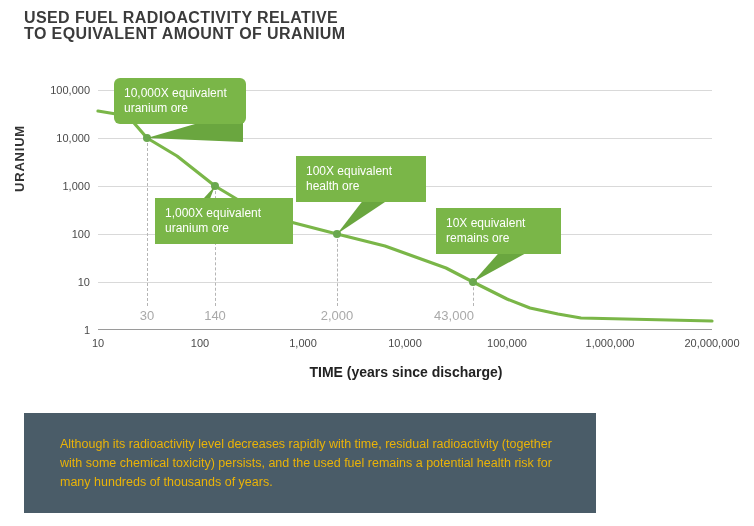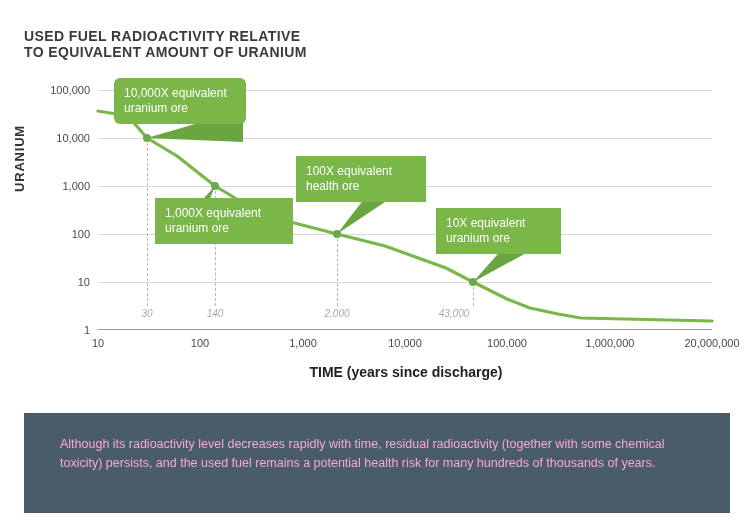--- a/index.html
+++ b/index.html
@@ -18,22 +18,22 @@
   #root {
     position: relative;
     width: 754px;
     height: 526px;
   }
 
   
   .title {
     position: absolute;
     left: 24px;
-    top: 28px;
-    font-size: 14px;
+    top: 10px;
+    font-size: 16px;
     font-weight: bold;
     letter-spacing: 0.4px;
     line-height: 16px;
     color: #3b3b3b;
     white-space: pre-line;
   }
 
   
   .chart-wrap {
     position: absolute;
@@ -108,22 +108,21 @@
   }
 
   
   .dashline {
     position: absolute;
     width: 1px;
     border-left: 1px dashed #b5b5b5;
   }
   .yearlabel {
     position: absolute;
-    font-size: 10px;
-    font-style: italic;
+    font-size: 13px;
     color: #a9a9a9;
     transform: translateX(-50%);
     white-space: nowrap;
   }
 
   
   .dot {
     position: absolute;
     width: 8px;
     height: 8px;
@@ -143,24 +142,24 @@
     padding: 8px 10px;
     box-sizing: border-box;
     white-space: pre-line;
   }
 
   
   .note {
     position: absolute;
     left: 24px;
     top: 413px;
-    width: 706px;
+    width: 572px;
     height: 100px;
     background: #4a5c68;
-    color: #f9a8d4;
+    color: #eab308;
     box-sizing: border-box;
     padding: 22px 34px 0 36px;
     font-size: 12.5px;
     line-height: 19px;
   }
 </style>
 </head>
 <body>
 
 <div id="root">
@@ -222,21 +221,21 @@
         <polygon points="430,130 430,162 375,192" fill="#6aa63f"></polygon>
       </svg>
 
       <div class="callout" style="left:16px;  top:-12px; width:132px;border-radius:6px;">10,000X equivalent
 uranium ore</div>
       <div class="callout" style="left:57px;  top:108px; width:138px;">1,000X equivalent
 uranium ore</div>
       <div class="callout" style="left:198px; top:66px;  width:130px;">100X equivalent
 health ore</div>
       <div class="callout" style="left:338px; top:118px; width:125px;">10X equivalent
-uranium ore</div>
+remains ore</div>
 
     </div>
 
     <div class="xlabel">TIME (years since discharge)</div>
   </div>
 
   <div class="note">Although its radioactivity level decreases rapidly with time, residual radioactivity (together with some chemical toxicity) persists, and the used fuel remains a potential health risk for many hundreds of thousands of years.</div>
 
 </div>
 

